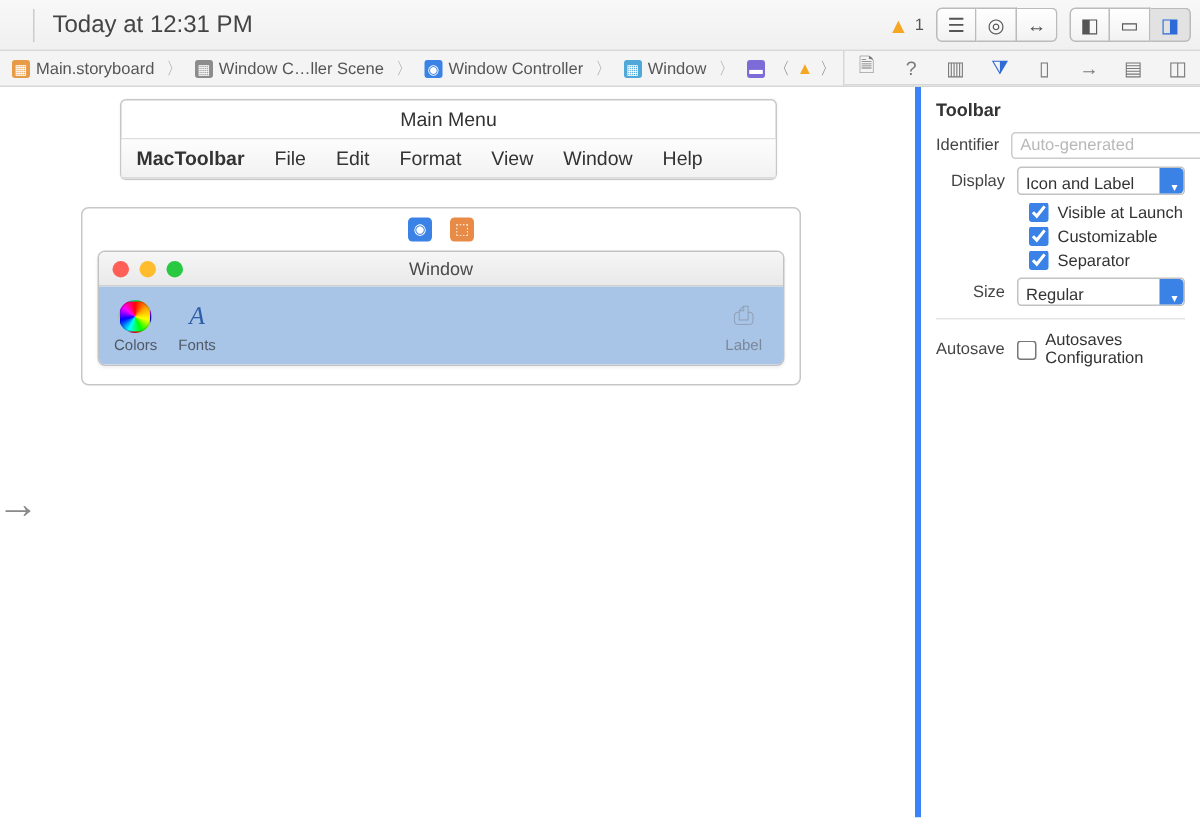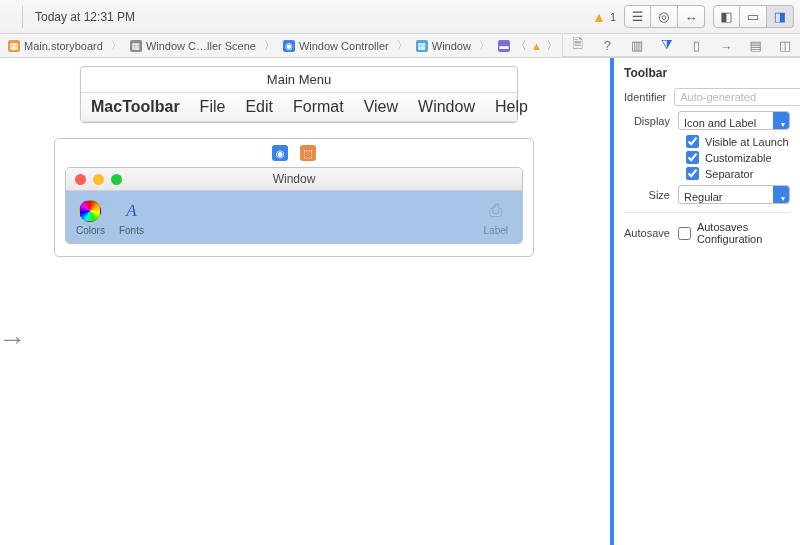--- a/index.html
+++ b/index.html
@@ -1,19 +1,19 @@
 <!DOCTYPE html>
 <html><head>
 <meta charset="utf-8">
 <style>
 * { margin:0; padding:0; box-sizing:border-box; font-family:-apple-system,"Helvetica Neue",Arial,sans-serif; -webkit-font-smoothing:antialiased; }
 body { width:800px; height:545px; overflow:hidden; background:#fff; font-size:12px; color:#333; }
 
 .topbar { height:34px; display:flex; align-items:center; border-bottom:1px solid #d7d7d7; background:linear-gradient(#f8f8f8,#f0f0f0); padding:0 6px; }
-.status { display:flex; align-items:center; gap:4px; padding:0 8px; color:#444; font-size:12px; }
+.status { display:flex; align-items:center; gap:4px; padding:0 8px; color:#444; font-size:16px; }
 .status .divider { width:1px; height:22px; background:#ccc; margin:0 8px; }
 .spacer { flex:1; }
 .warn-badge { display:inline-flex; align-items:center; gap:4px; font-size:11px; color:#555;}
 .tri-warn { color:#f5a623; font-size:14px; }
 .seg { display:flex; margin-left:8px; }
 .seg button { width:27px; height:23px; border:1px solid #bbb; background:linear-gradient(#fff,#f2f2f2); display:flex; align-items:center; justify-content:center; color:#555; font-size:13px; }
 .seg button + button { border-left:none; }
 .seg button:first-child { border-radius:4px 0 0 4px;}
 .seg button:last-child { border-radius:0 4px 4px 0;}
 .seg button.active { background:#e2e2e2; color:#2e6bd6;}
@@ -30,21 +30,21 @@
 .inspector-tabs { width:238px; display:flex; align-items:center; justify-content:space-around; border-left:1px solid #d7d7d7; border-bottom:1px solid #d7d7d7; background:#f4f4f4;}
 .inspector-tabs span { width:18px; height:18px; display:flex; align-items:center; justify-content:center; color:#7a7a7a; font-size:13px;}
 .inspector-tabs span.active { color:#2e6bd6; }
 
 .main { display:flex; height:calc(545px - 34px - 24px); }
 .canvas { flex:1; position:relative; background:#fff; overflow:hidden;}
 
 .menucard { position:absolute; left:80px; top:8px; width:438px; border:1px solid #c7c7c7; border-radius:4px; background:#fff; box-shadow:0 0 0 1px rgba(0,0,0,.02);}
 .menucard .title { text-align:center; font-size:13px; color:#333; padding:5px 0; border-bottom:1px solid #ddd;}
 .menurow { display:flex; background:linear-gradient(#fdfdfd,#f2f2f2); border-bottom:1px solid #dcdcdc;}
-.menurow span { padding:5px 10px; font-size:16px; color:#333;}
+.menurow span { padding:5px 10px; font-size:13px; color:#333;}
 .menurow span.bold { font-weight:600; }
 
 .wincard { position:absolute; left:54px; top:80px; width:480px; border:1px solid #c7c7c7; border-radius:5px; background:#fff;}
 .wincard .icons { display:flex; justify-content:center; gap:12px; padding:6px 0;}
 .bicon { width:16px; height:16px; border-radius:3px; display:flex; align-items:center; justify-content:center; font-size:10px; color:#fff;}
 .bicon.b1{ background:#3b82e6;} .bicon.b2{ background:#e88b47;}
 
 .window { margin:0 10px 12px; border:1px solid #c2c2c2; border-radius:5px; overflow:hidden; box-shadow:0 1px 2px rgba(0,0,0,.06);}
 .titlebar { height:23px; background:linear-gradient(#f6f6f6,#e9e9e9); border-bottom:1px solid #d0d0d0; display:flex; align-items:center; position:relative;}
 .traffic { display:flex; gap:7px; margin-left:9px;}

